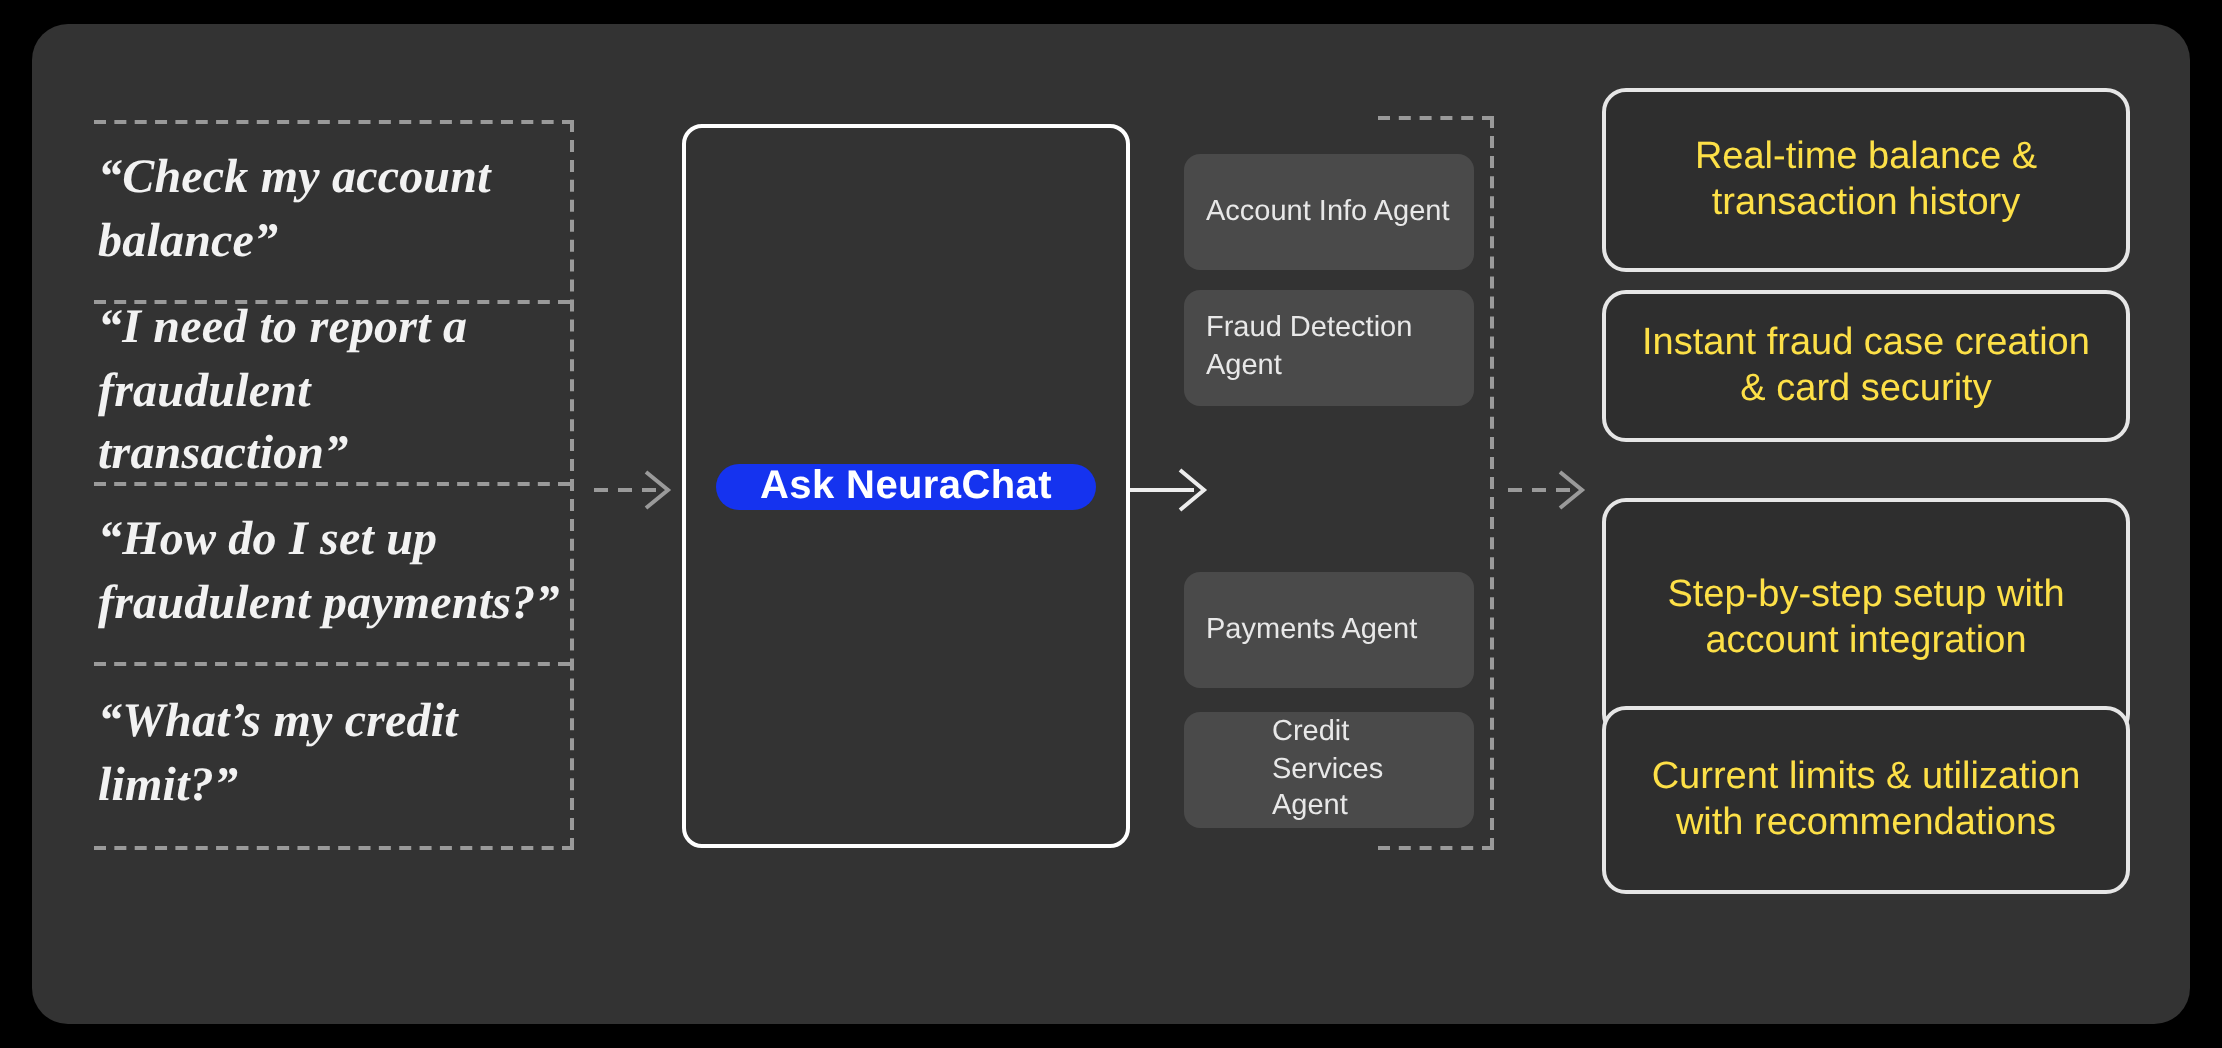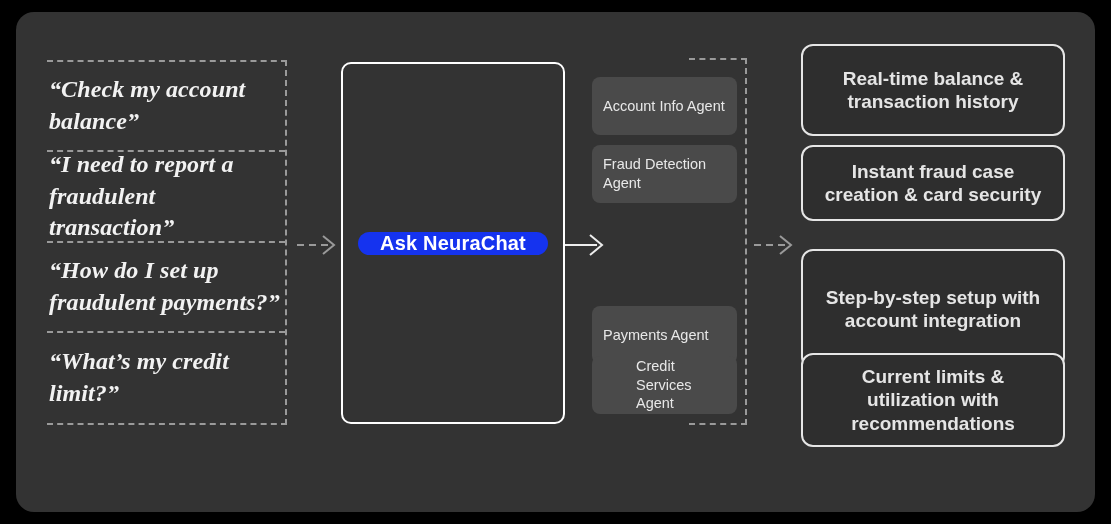--- a/index.html
+++ b/index.html
@@ -133,42 +133,42 @@
     padding: 9px 11px;
     color: #e8e8e8;
     font-size: 14.5px;
     line-height: 1.28;
     display: flex;
     align-items: center;
     cursor: pointer;
   }
   .agent-card.a0 { top: 19px; }
   .agent-card.a1 { top: 87px; }
-  .agent-card.a2 { top: 248px; }
+  .agent-card.a2 { top: 228px; }
   .agent-card.a3 { top: 298px; padding-left: 44px; }
 
   
   .outcomes {
     position: absolute;
     left: 801px;
     top: 44px;
     width: 264px;
     height: 403px;
   }
   .outcome-card {
     position: absolute;
     left: 0;
     width: 264px;
     box-sizing: border-box;
     background: #2e2e2e;
     border: 2px solid #e6e6e6;
     border-radius: 12px;
-    color: #e5e5e5;
+    color: #fde047;
     font-size: 19px;
-    font-weight: 700;
+    font-weight: 400;
     line-height: 1.22;
     text-align: center;
     display: flex;
     align-items: center;
     justify-content: center;
     padding: 10px 14px;
     cursor: pointer;
   }
   .outcome-card.o0 { top: 0px;   height: 92px; }
   .outcome-card.o1 { top: 101px; height: 76px; }

